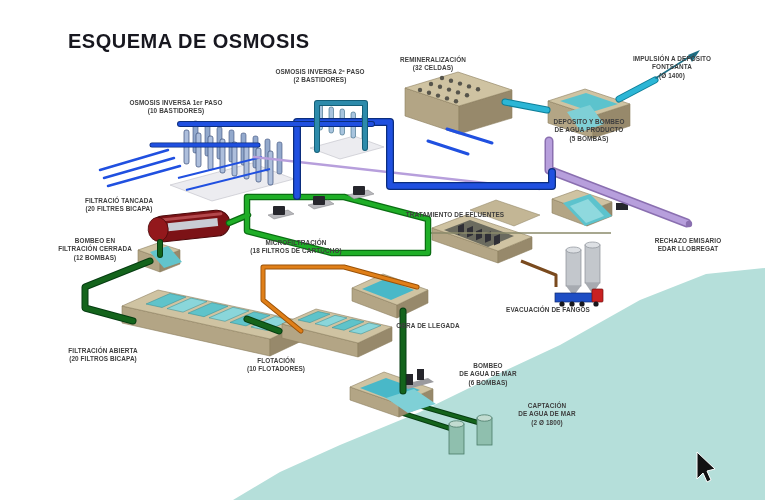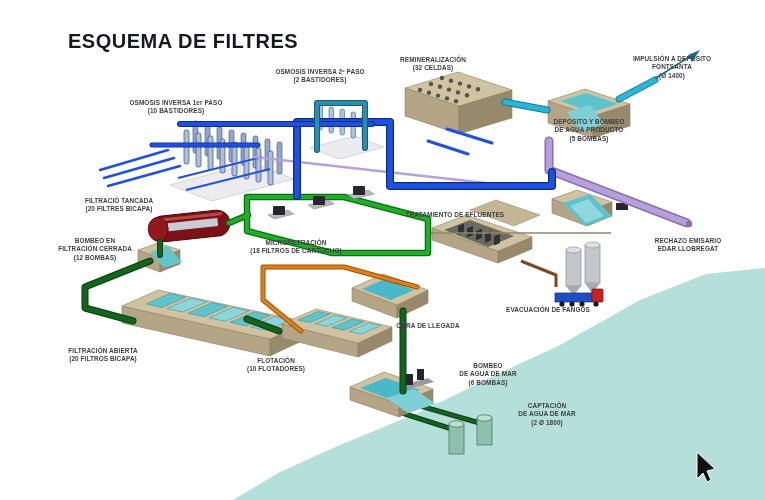--- a/index.html
+++ b/index.html
@@ -260,21 +260,21 @@
     <path d="M505,102 L547,110" stroke-width="5" stroke="#2cb6d6"></path>
     <path d="M619,99 L655,80" stroke="#0e7f99" stroke-width="7"></path>
     <path d="M619,99 L655,80" stroke-width="5" stroke="#2cb6d6"></path>
     <path d="M656,78 L689,57" stroke="#1d6e84" stroke-width="1.5"></path>
   </g>
   <polygon points="688,55 700,50 692,62" fill="#1d6e84"></polygon>
 
   <polygon points="697,452 697,479 703,473 707,482 711,480 707,471 715,469" fill="#111111" stroke="#ffffff" stroke-width="1"></polygon>
 </svg>
 
-<div class="title">ESQUEMA DE FILTRES</div>
+<div class="title">ESQUEMA DE OSMOSIS</div>
 
 <div class="lbl" style="left:176px;top:99px">OSMOSIS INVERSA 1er PASO
 (10 BASTIDORES)</div>
 <div class="lbl" style="left:320px;top:68px">OSMOSIS INVERSA 2º PASO
 (2 BASTIDORES)</div>
 <div class="lbl" style="left:433px;top:56px">REMINERALIZACIÓN
 (32 CELDAS)</div>
 <div class="lbl" style="left:672px;top:55px">IMPULSIÓN A DEPÓSITO
 FONTSANTA
 (Ø 1400)</div>

